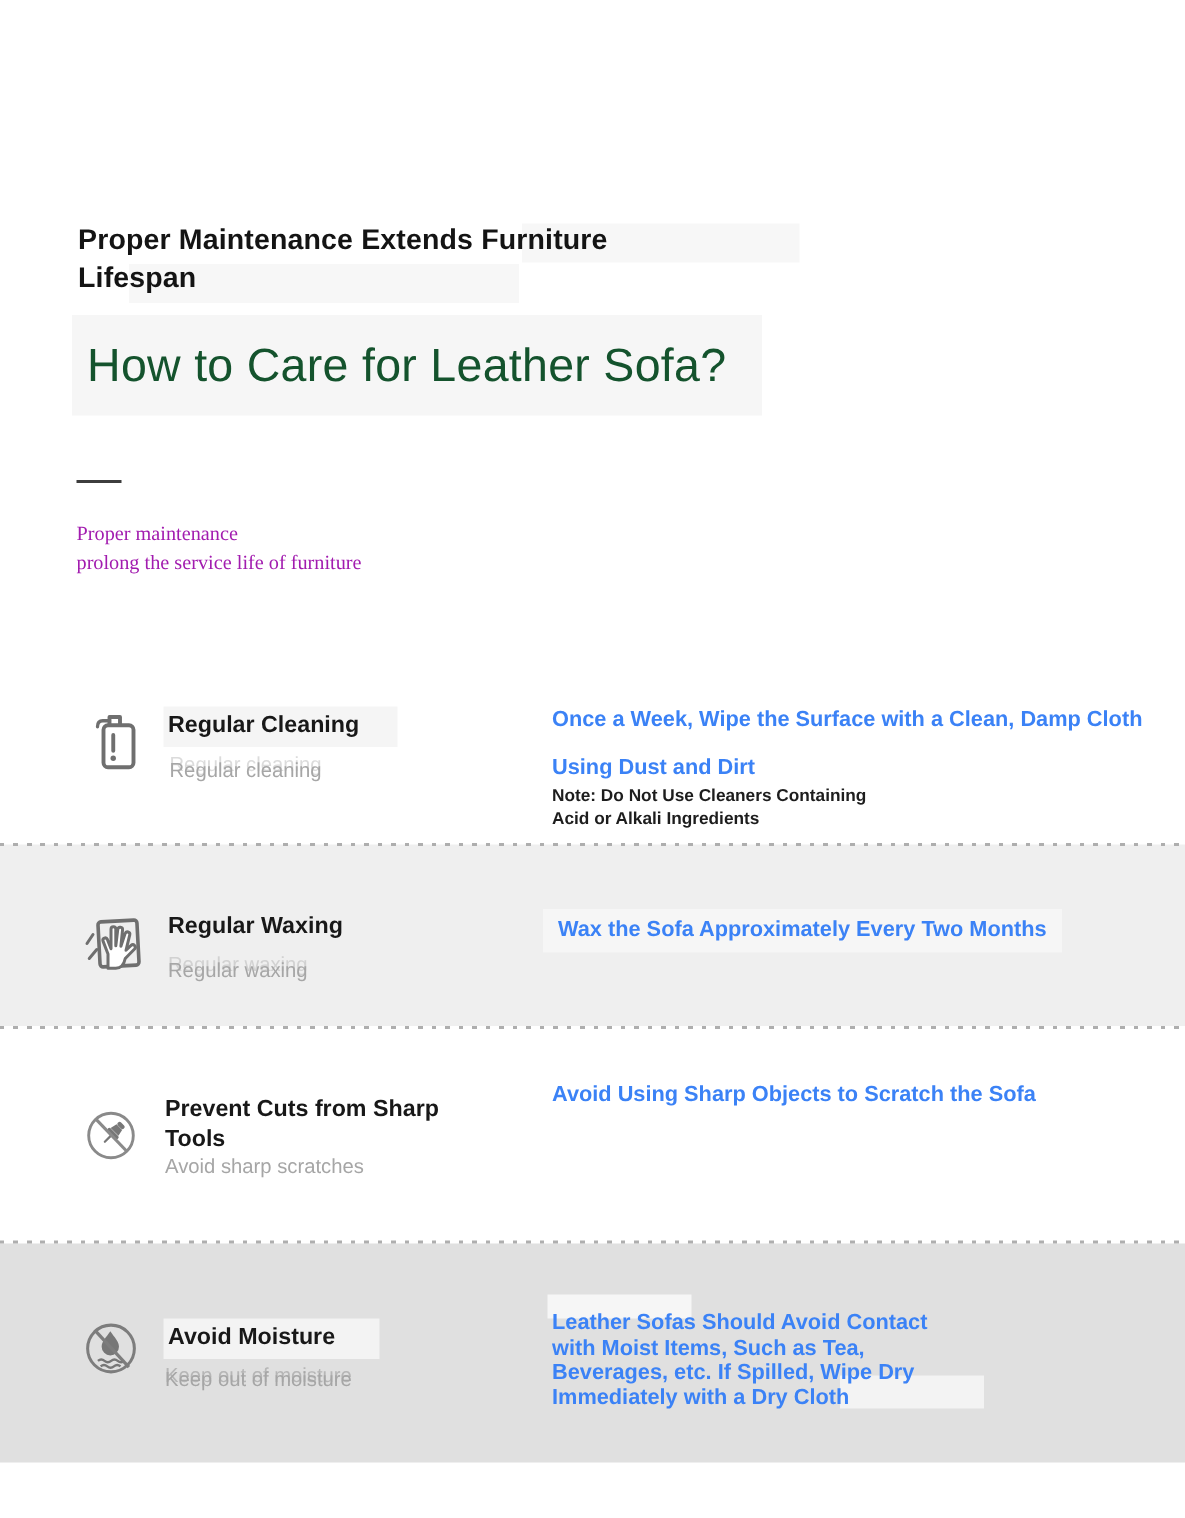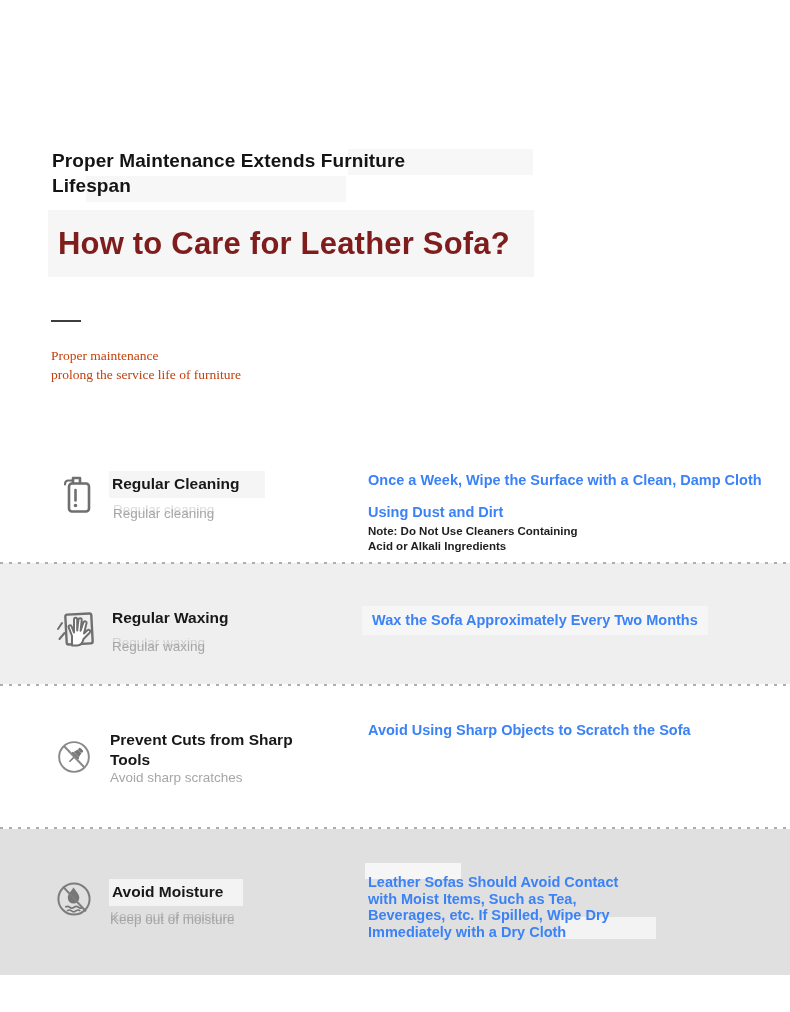--- a/index.html
+++ b/index.html
@@ -13,33 +13,33 @@
   .patch { position:absolute; pointer-events:none; }
 
   .kicker {
     font-size:19px; font-weight:700; line-height:25px;
     color:#141414; letter-spacing:.1px;
   }
   .main-title-box {
     background:#f6f6f6; padding:16px 24px 15px 10px; display:inline-block;
   }
   .main-title {
-    font-size:31px; font-weight:700; color:#7f1d1d; letter-spacing:.2px;
+    font-size:31px; font-weight:400; color:#14532d; letter-spacing:.2px;
   }
   .divider { width:30px; height:2px; background:#3d3d3d; }
   .intro {
     font-family:"Liberation Serif", serif;
-    font-size:13.5px; color:#c2410c; line-height:18.5px;
+    font-size:13.5px; color:#a21caf; line-height:18.5px;
   }
 
   .sec-title {
     font-size:15.5px; font-weight:700; color:#181818; line-height:20px;
   }
   .hl-light { background:#f5f5f5; padding:3px 26px 4px 3px; display:inline-block; }
-  .hl-white { background:rgba(255,255,255,.6); padding:3px 20px 4px 3px; display:inline-block; }
+  .hl-white { background:rgba(255,255,255,.6); padding:3px 30px 4px 3px; display:inline-block; }
   .sec-sub {
     font-size:13.5px; color:#a6a6a6;
     text-shadow:0 -4px 0 rgba(160,160,160,.38);
   }
   .body-b { font-size:14.5px; font-weight:700; color:#3b82f6; line-height:21px; }
   .nowrap { white-space:nowrap; }
   .note-b { font-size:11.5px; font-weight:700; color:#1d1d1d; line-height:14.5px; }
 
   .band { position:absolute; left:0; width:790px; }
   .band-light { background:#efefef; }

